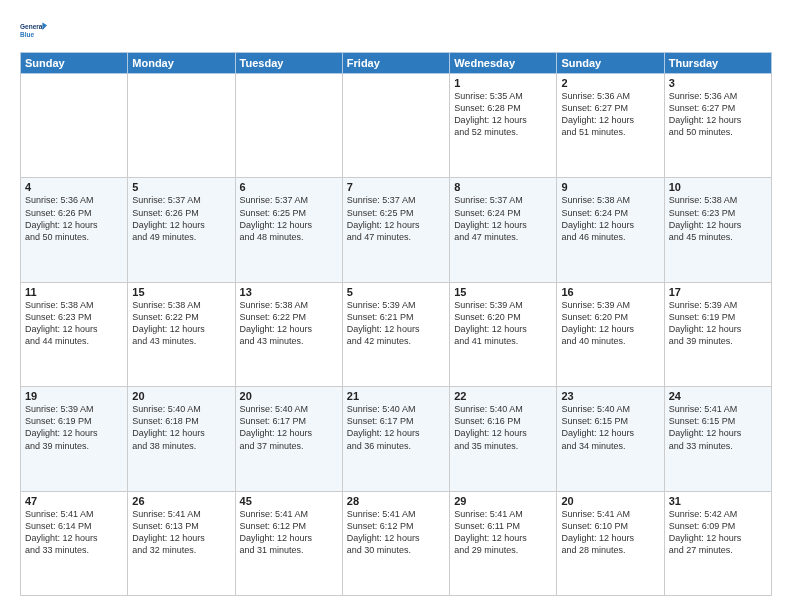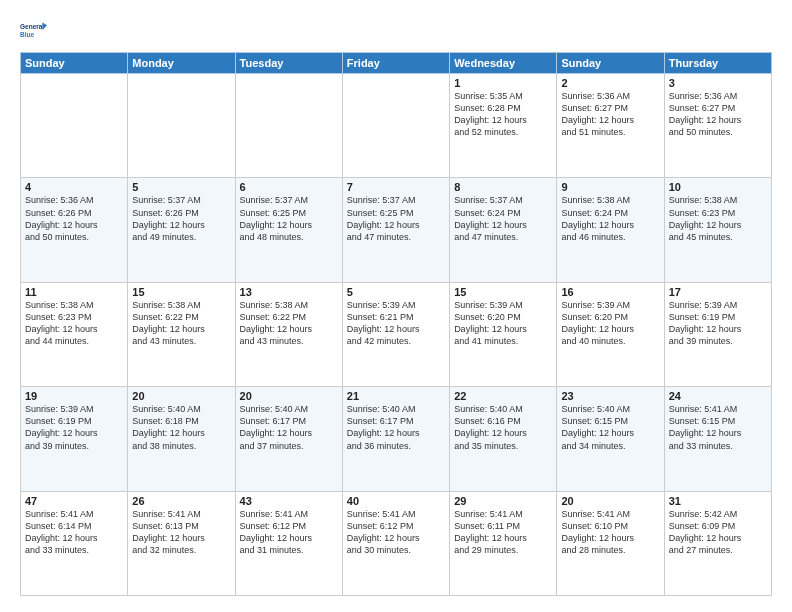--- a/index.html
+++ b/index.html
@@ -311,28 +311,28 @@
 and 33 minutes.</div>
           </td>
           <td>
             <span class="day-num">26</span>
             <div class="day-info" style="white-space: pre-line;">Sunrise: 5:41 AM
 Sunset: 6:13 PM
 Daylight: 12 hours
 and 32 minutes.</div>
           </td>
           <td>
-            <span class="day-num">43</span>
+            <span class="day-num">45</span>
             <div class="day-info" style="white-space: pre-line;">Sunrise: 5:41 AM
 Sunset: 6:12 PM
 Daylight: 12 hours
 and 31 minutes.</div>
           </td>
           <td>
-            <span class="day-num">40</span>
+            <span class="day-num">28</span>
             <div class="day-info" style="white-space: pre-line;">Sunrise: 5:41 AM
 Sunset: 6:12 PM
 Daylight: 12 hours
 and 30 minutes.</div>
           </td>
           <td>
             <span class="day-num">29</span>
             <div class="day-info" style="white-space: pre-line;">Sunrise: 5:41 AM
 Sunset: 6:11 PM
 Daylight: 12 hours

